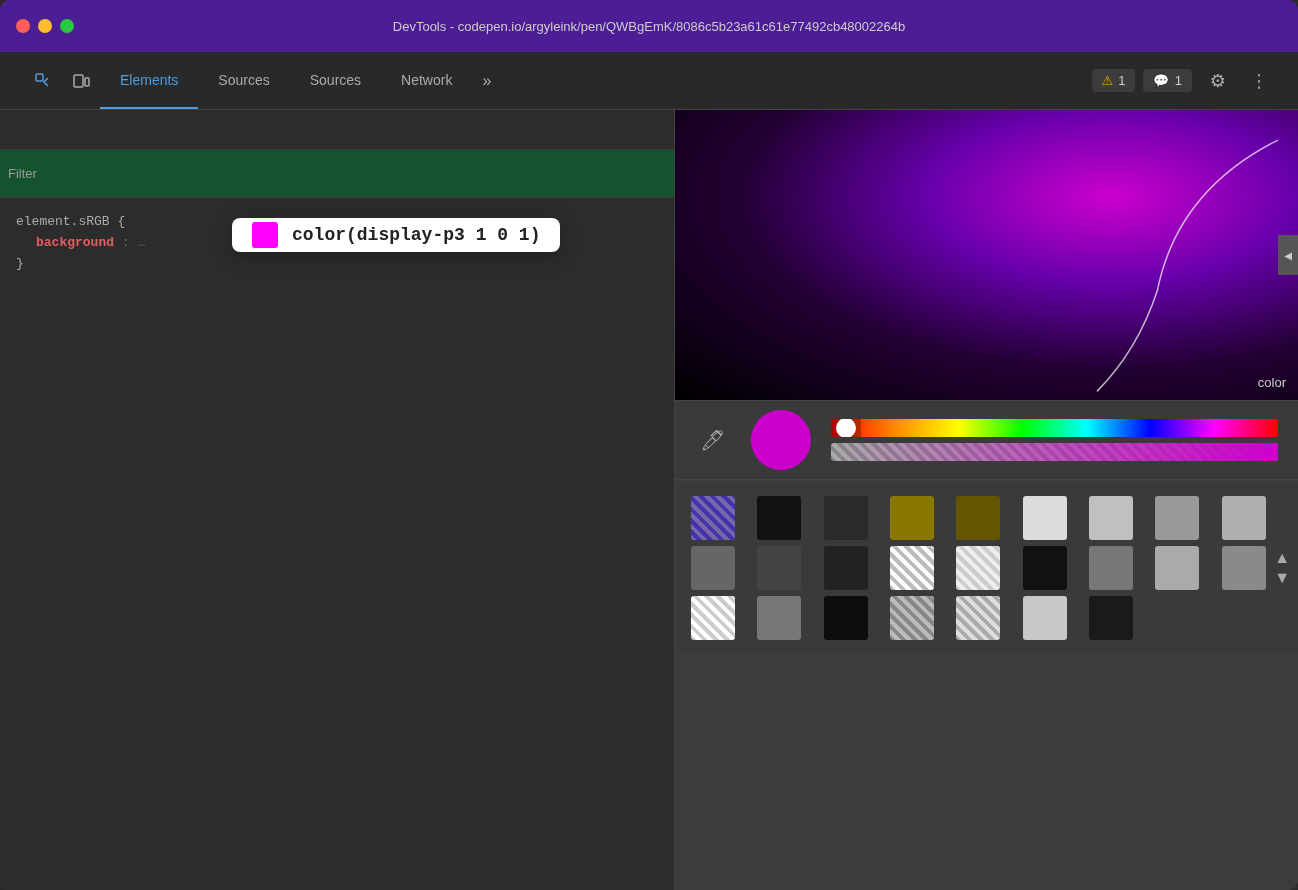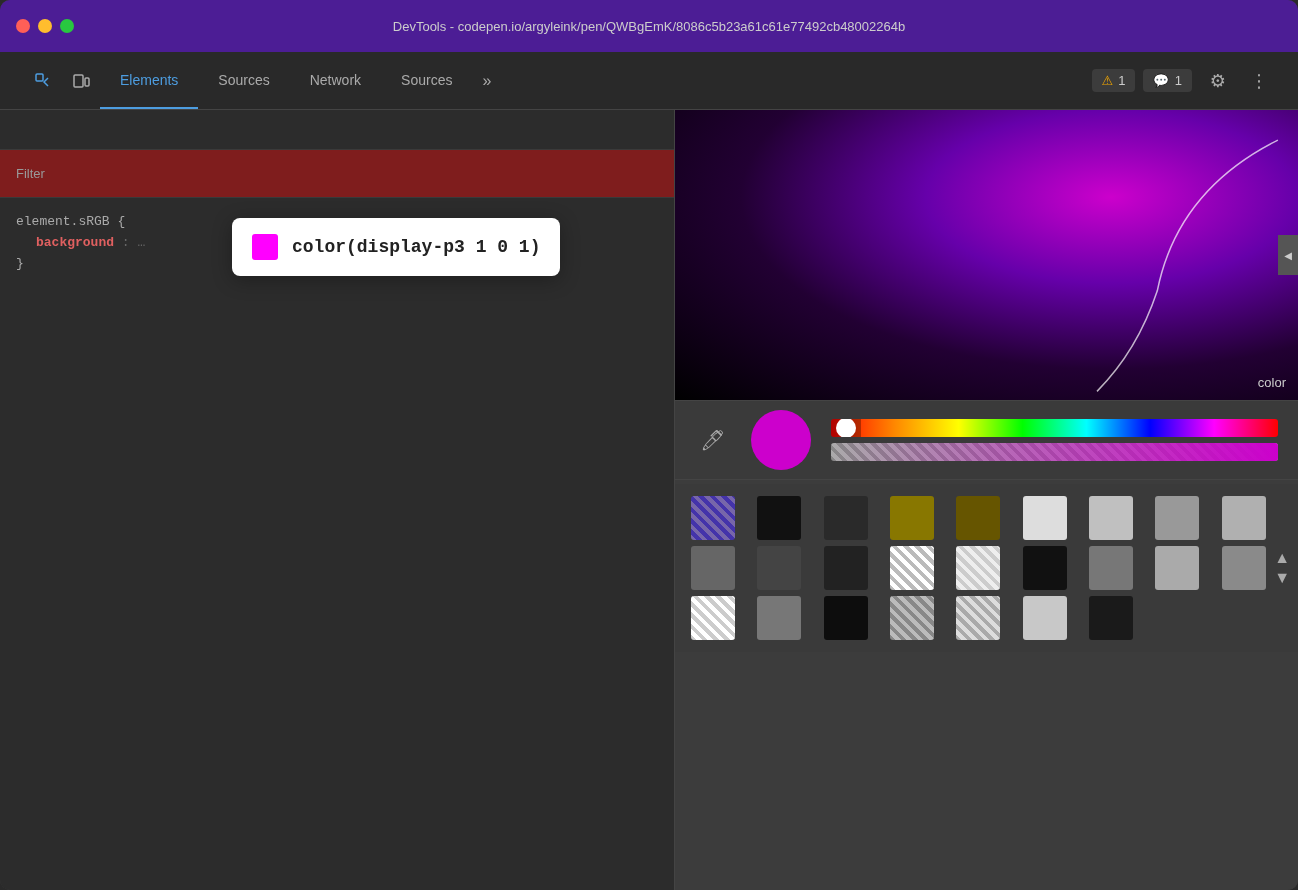--- a/index.html
+++ b/index.html
@@ -138,23 +138,23 @@
     }
     .panel-top-strip {
       height: 40px;
       background: #2c2c2c;
       border-bottom: 1px solid #3a3a3a;
     }
     .filter-bar {
       height: 48px;
       display: flex;
       align-items: center;
-      padding: 0 16px;
+      padding: 0 8px;
       border-bottom: 1px solid #3a3a3a;
-      background: #7f1d1d;
+      background: #14532d;
     }
     .filter-label {
       color: #999;
       font-size: 13px;
     }
     .code-area {
       padding: 14px 16px;
       font-family: 'Courier New', monospace;
       font-size: 13px;
       color: #aaa;
@@ -170,21 +170,21 @@
       text-align: right;
     }
 
     
     .tooltip-popup {
       position: absolute;
       left: 232px;
       top: 108px;
       background: white;
       border-radius: 8px;
-      padding: 16px 20px;
+      padding: 4px 20px;
       display: flex;
       align-items: center;
       gap: 14px;
       z-index: 100;
       box-shadow: 0 4px 20px rgba(0,0,0,0.3);
     }
     .tooltip-swatch {
       width: 26px;
       height: 26px;
       background: #ff00ff;
@@ -372,24 +372,24 @@
         <rect x="13" y="6" width="4" height="8" rx="1" stroke="#aaa" stroke-width="1.5" fill="none"></rect>
       </svg>
     </div>
     <div class="tab-item active">
       <span>Elements</span>
     </div>
     <div class="tab-item">
       <span>Sources</span>
     </div>
     <div class="tab-item">
+      <span>Sources</span>
+    </div>
+    <div class="tab-item">
       <span>Network</span>
-    </div>
-    <div class="tab-item">
-      <span>Sources</span>
     </div>
     <div class="tab-more">
       <span>»</span>
     </div>
     <div class="tab-badges">
       <div class="badge-btn">
         <span class="badge-warn">⚠</span>
         <span>1</span>
       </div>
       <div class="badge-btn">

